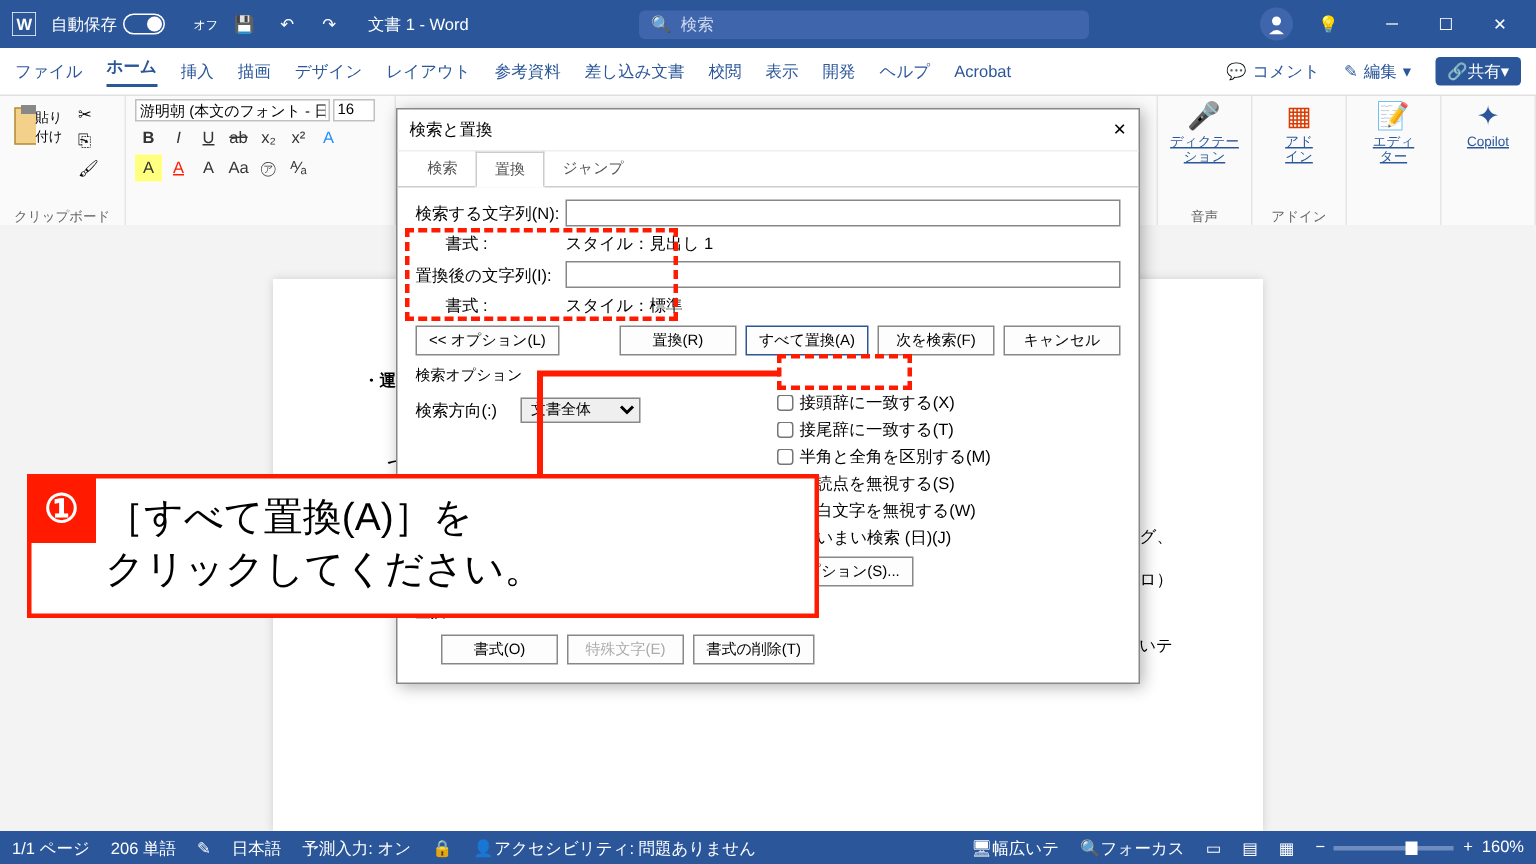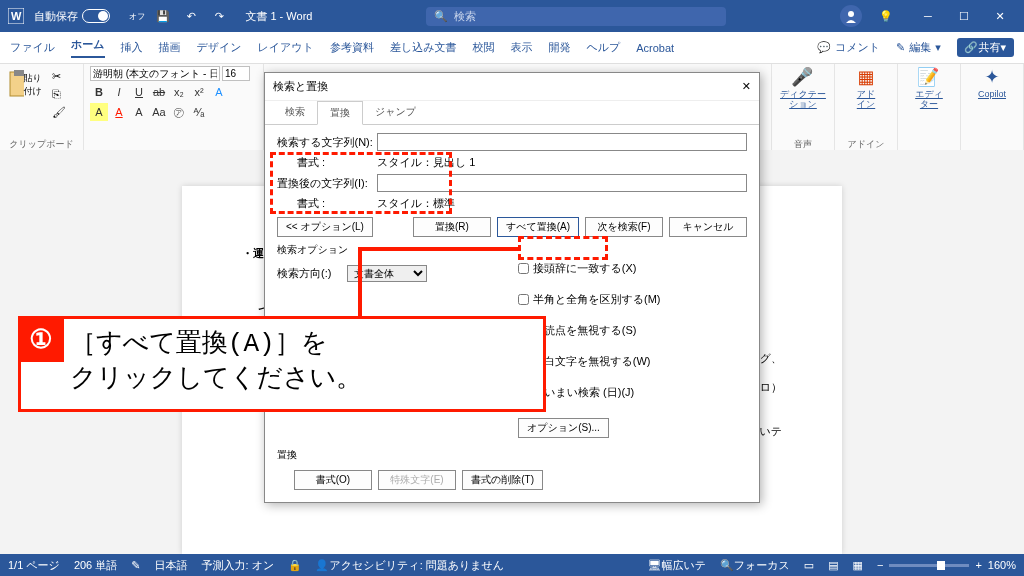--- a/index.html
+++ b/index.html
@@ -51,29 +51,29 @@
 .field-row{display:flex;align-items:center;margin-bottom:4px;font-size:10px;}
 .field-row label{width:100px;}
 .field-row .tin{flex:1;border:1px solid #888;height:18px;padding:0 4px;font-size:10px;}
 .fmt-row{display:flex;font-size:10px;margin-bottom:4px;}
 .fmt-row .k{width:100px;padding-left:20px;}
 .btn-row{display:flex;gap:6px;justify-content:flex-end;margin:6px 0;}
 .btn{border:1px solid #888;background:#fdfdfd;padding:2px 8px;font-size:10px;min-width:78px;text-align:center;}
 .btn.primary{border:1px solid #2b579a;}
 .opt-area{display:flex;gap:12px;margin-top:4px;}
 .opt-left{flex:1;}
-.opt-right{flex:1;display:flex;flex-direction:column;gap:16px;font-size:10px;}
+.opt-right{flex:1;display:flex;flex-direction:column;gap:3px;font-size:10px;}
 .chk{display:flex;align-items:center;gap:4px;}
 .chk input{width:11px;height:11px;}
 .lower-btns{display:flex;gap:6px;margin-top:8px;padding-left:17px;}
 .redbox1{position:absolute;border:3px dashed #ff1a00;z-index:30;}
 .redbox2{position:absolute;border:3px dashed #ff1a00;z-index:30;}
 .callout{position:absolute;z-index:40;background:#fff;border:3px solid #ff1a00;display:flex;align-items:flex-start;left:18px;top:316px;width:528px;height:96px;}
 .callout .num{width:46px;height:46px;background:#ff1a00;color:#fff;display:flex;align-items:center;justify-content:center;font-size:26px;font-weight:bold;margin:-3px 0 0 -3px;}
-.callout .txt{font-size:26px;font-family:Liberation Mono, monospace;padding:8px 6px;line-height:1.35;font-weight:500;}
+.callout .txt{font-size:26px;font-family:Liberation Sans, sans-serif;padding:8px 6px;line-height:1.35;font-weight:500;}
 .leader{position:absolute;background:#ff1a00;z-index:35;}
 .statusbar{position:absolute;bottom:0;left:0;right:0;height:22px;background:#2b579a;color:#fff;display:flex;align-items:center;padding:0 8px;font-size:10px;gap:14px;}
 .statusbar .sp{flex:1;}
 .zoom{display:flex;align-items:center;gap:6px;}
 .zoom .track{width:80px;height:3px;background:#6f8cc0;position:relative;}
 .zoom .thumb{position:absolute;top:-3px;left:48px;width:8px;height:9px;background:#fff;}
 svg{display:block;}
 .off-label{font-size:8px;margin-left:15px;}
 </style>
 </head>
@@ -281,20 +281,24 @@
           <select style="border:1px solid #888;font-size:10px;padding:1px 2px;width:80px;"><option>文書全体</option></select>
         </div>
       </div>
       <div class="opt-right">
         <label class="chk">
             <input type="checkbox" style="">
             <span>接頭辞に一致する(X)</span>
           </label>
         <label class="chk">
             <input type="checkbox" style="">
+            <span>接尾辞に一致する(T)</span>
+          </label>
+        <label class="chk">
+            <input type="checkbox" style="">
             <span>半角と全角を区別する(M)</span>
           </label>
         <label class="chk">
             <input type="checkbox" style="">
             <span>句読点を無視する(S)</span>
           </label>
         <label class="chk">
             <input type="checkbox" style="">
             <span>空白文字を無視する(W)</span>
           </label>

